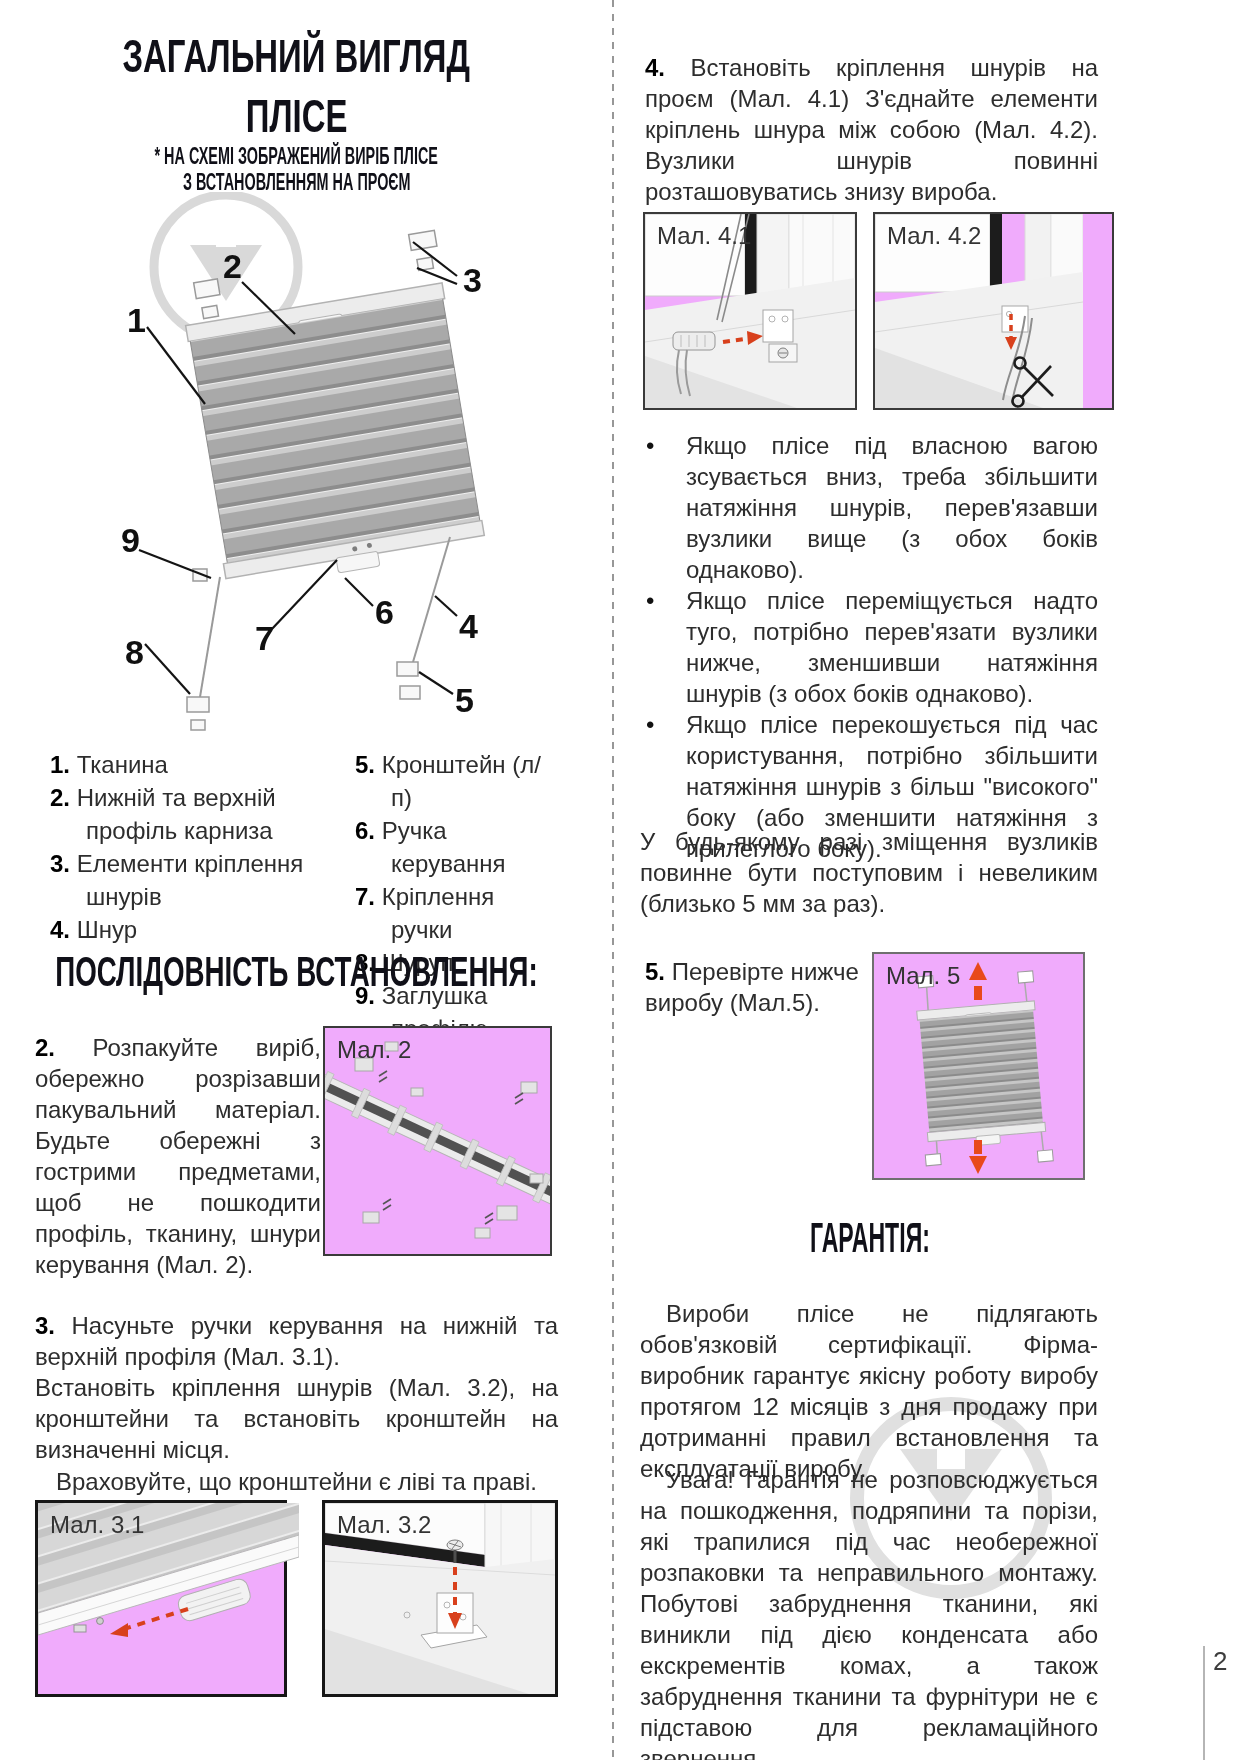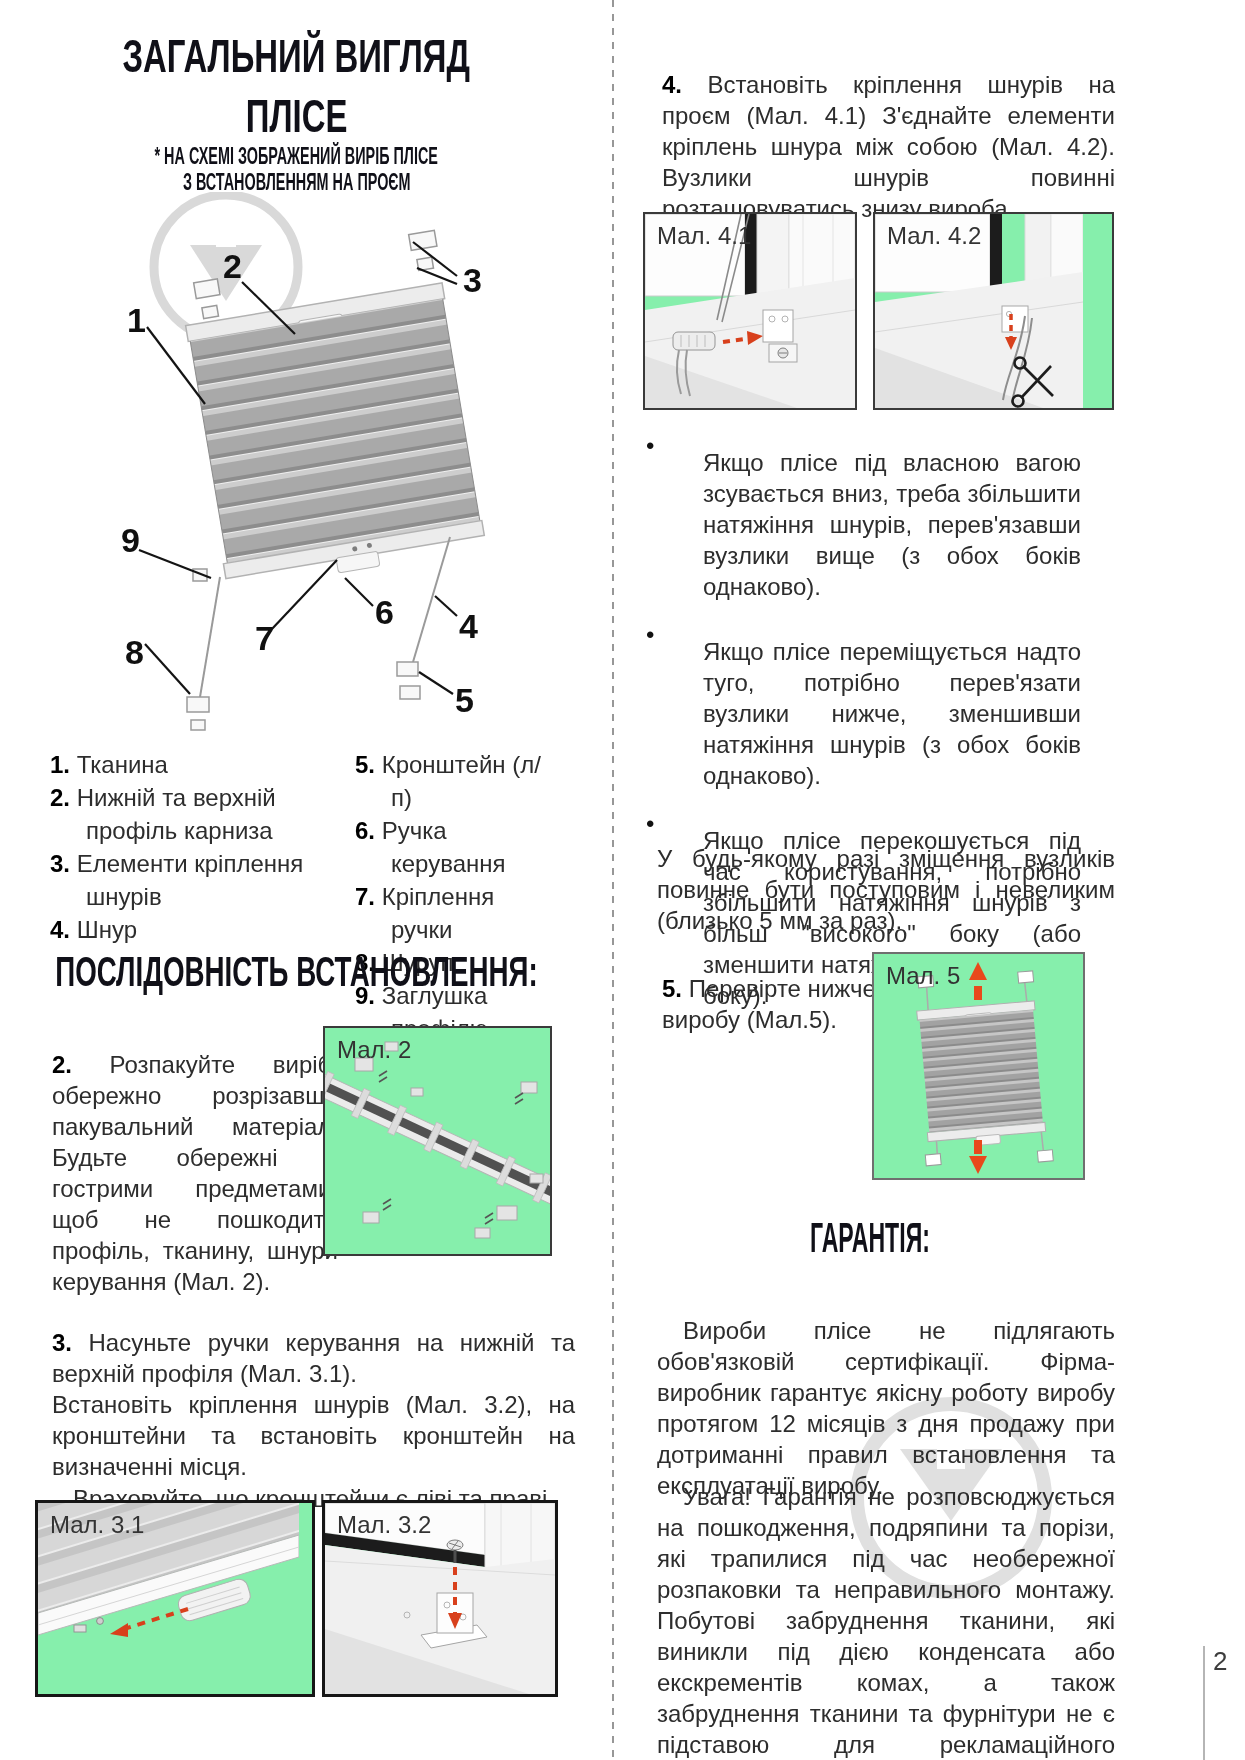--- a/index.html
+++ b/index.html
@@ -11,25 +11,25 @@
   .divider{position:absolute;left:612px;top:0;width:2px;height:1760px;z-index:1;
            background:repeating-linear-gradient(#979797 0 7px,transparent 7px 14px);}
   
   .hrow{position:absolute;left:0;width:100%;display:flex;justify-content:center;}
   .cond{font-weight:bold;white-space:nowrap;color:#101018;transform-origin:50% 50%;}
   .t1{font-size:47px;transform:scaleX(.70);letter-spacing:0px;}
   .t2{font-size:24px;transform:scaleX(.60);}
   .t3{font-size:42px;transform:scaleX(.66);}
   .t4{font-size:42px;transform:scaleX(.55);}
   
-  .body{font-size:24px;line-height:31px;text-align:justify;color:#2d2d2d;margin:17px;}
+  .body{font-size:24px;line-height:31px;text-align:justify;color:#2d2d2d;margin:0;}
   .body b{color:#000;}
   .abs{position:absolute;}
   
-  .fig{position:absolute;background:#86efac;box-sizing:border-box;}
+  .fig{position:absolute;background:#f0abfc;box-sizing:border-box;}
   .b2{border:2px solid #3a3a3a;} .b3{border:3px solid #161616;} .bg2{border:2px solid #6f6f6f;}
   .fig-label{position:absolute;top:8px;left:12px;font-size:24px;color:#333;z-index:3;}
   .fig svg{position:absolute;left:0;top:0;}
   
   .plist{position:absolute;top:748px;font-size:24px;line-height:33px;color:#2d2d2d;}
   .plist div{padding-left:36px;text-indent:-36px;}
   .plist b{color:#000;}
   
   .brow{display:flex;margin:0 0 0 0;}
   .brow .dot{width:46px;flex:0 0 46px;font-size:24px;line-height:31px;color:#111;padding-left:6px;box-sizing:border-box;}
@@ -196,21 +196,21 @@
         </g>
       </svg>
     </div>
 
     <p class="body abs" style="left:0;top:1310px;width:523px">
       <b>3.</b> <span>Насуньте ручки керування на нижній та верхній профіля (Мал. 3.1).</span>
     </p>
     <p class="body abs" style="left:0;top:1372px;width:523px">Встановіть кріплення шнурів (Мал. 3.2), на кронштейни та встановіть кронштейн на визначенні місця.</p>
     <p class="body abs" style="left:0;top:1466px;width:523px;text-align:center">Враховуйте, що кронштейни є ліві та праві.</p>
 
-    <div class="fig b3" style="left:0;top:1500px;width:280px;height:197px">
+    <div class="fig b3" style="left:0;top:1500px;width:252px;height:197px">
       <div class="fig-label">Мал. 3.1</div>
       <svg width="261" height="191" viewBox="0 0 261 191">
         <defs>
           <pattern id="fab" width="10" height="26" patternUnits="userSpaceOnUse" patternTransform="rotate(-17)">
             <rect width="10" height="26" fill="#d7d7d7"></rect>
               <rect width="10" height="8" fill="#c5c5c5"></rect>
             <rect y="24" width="10" height="2" fill="#ececec"></rect>
           </pattern>
         </defs>
         <polygon points="0,0 261,0 261,32 0,110" fill="url(#fab)"></polygon>

